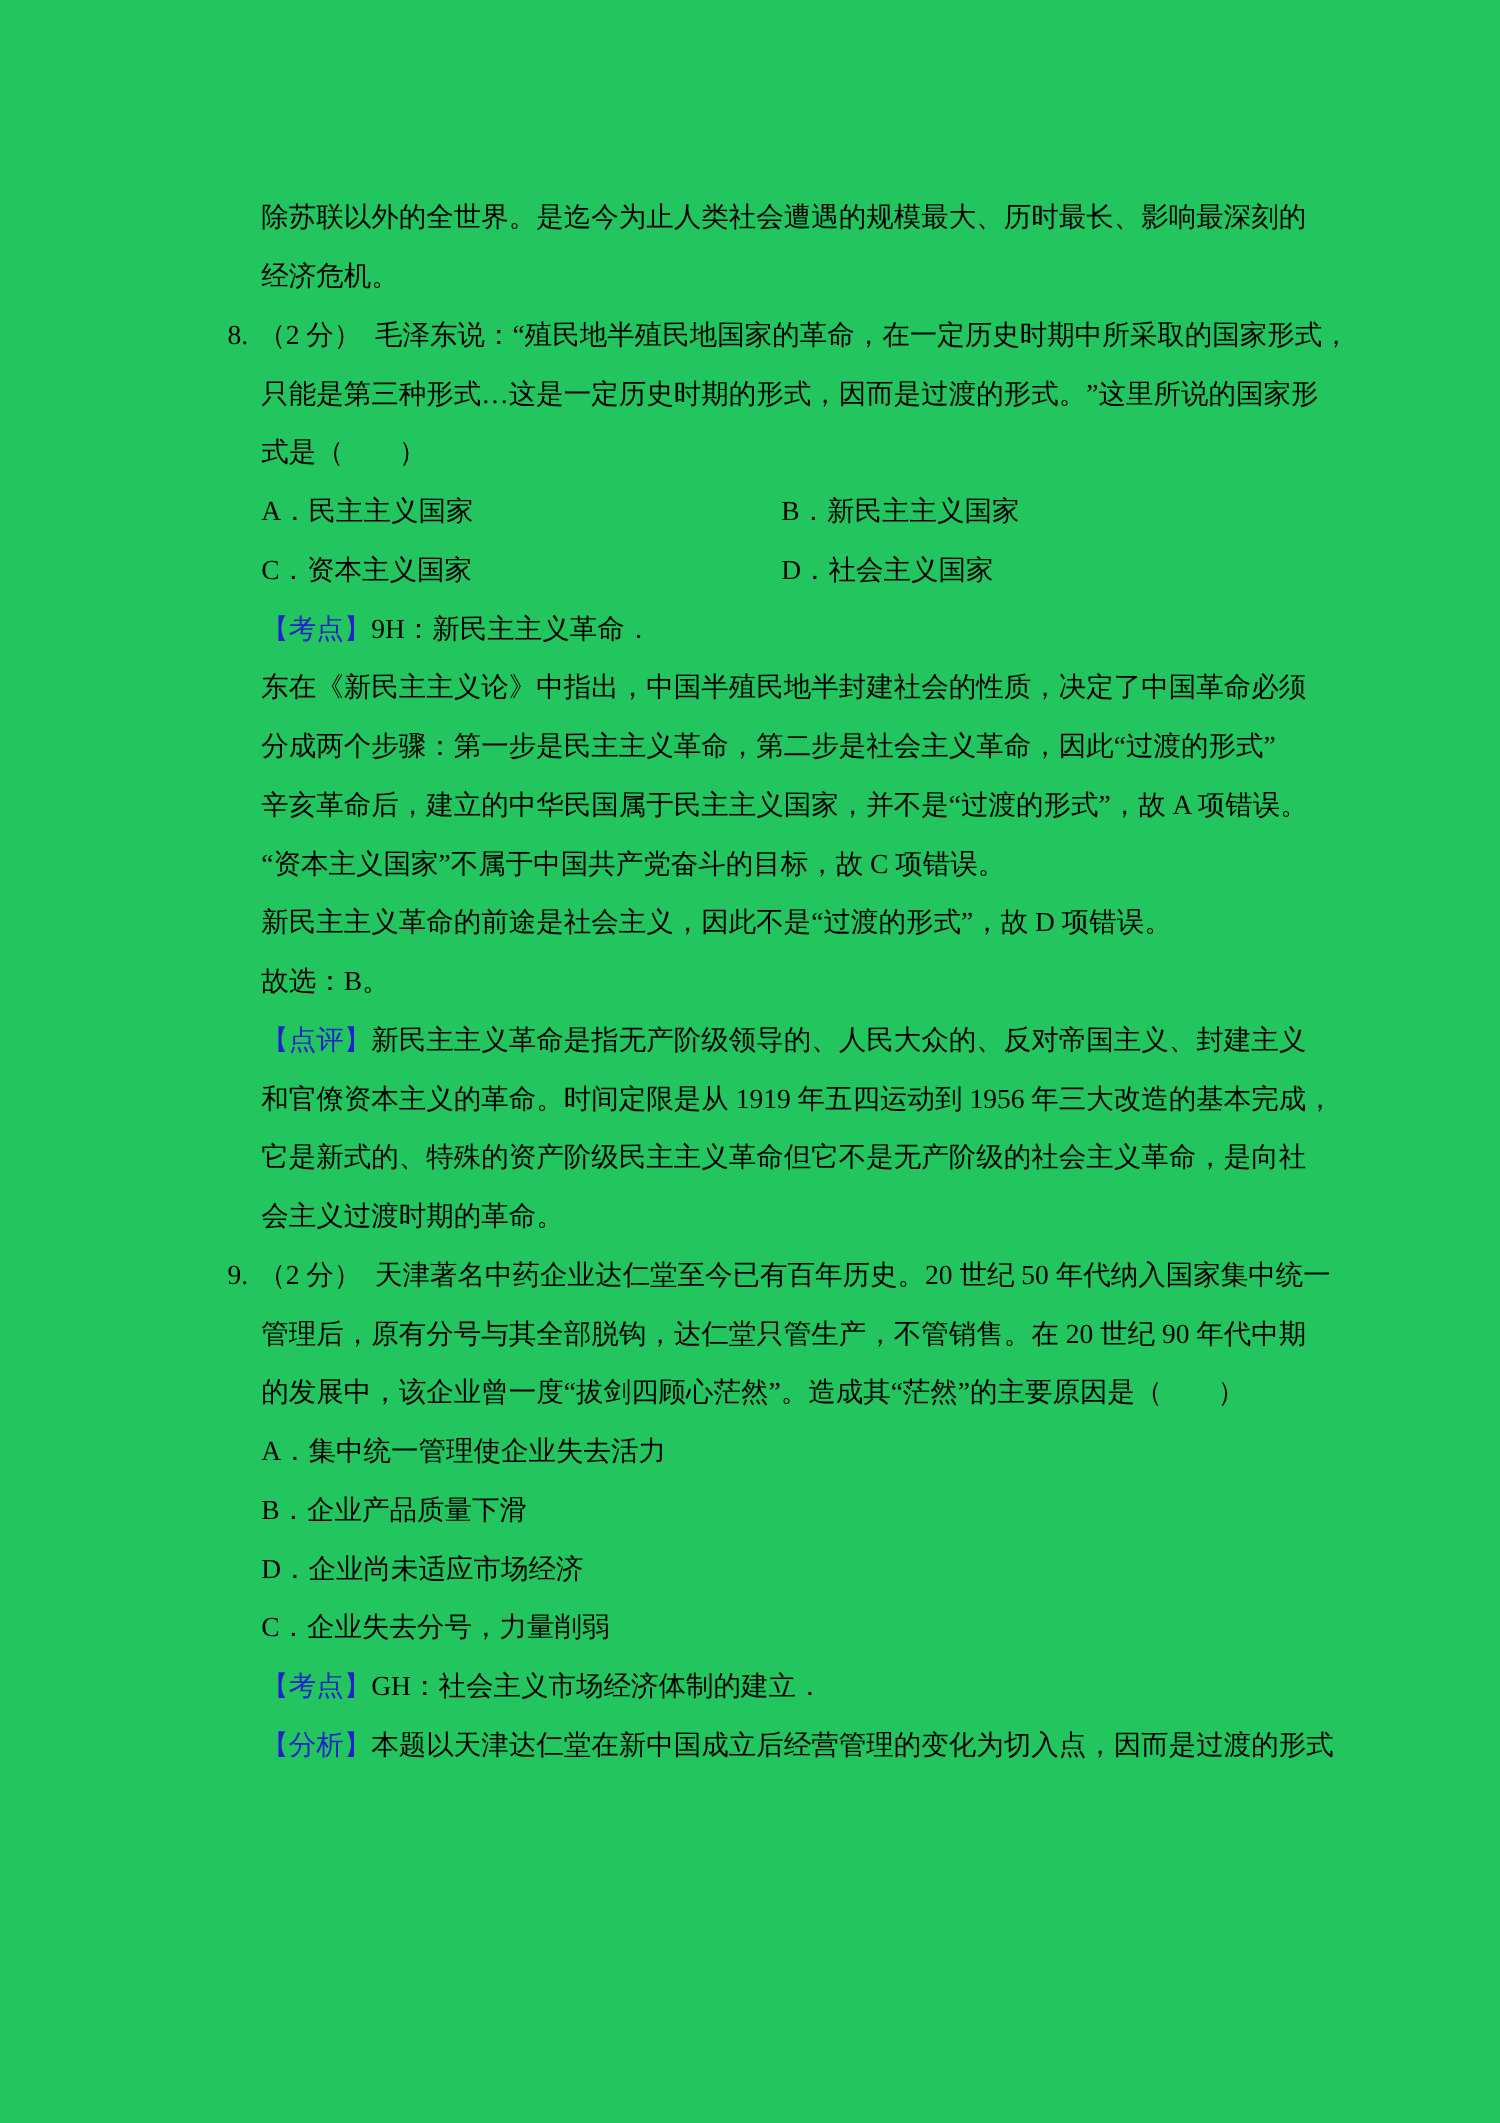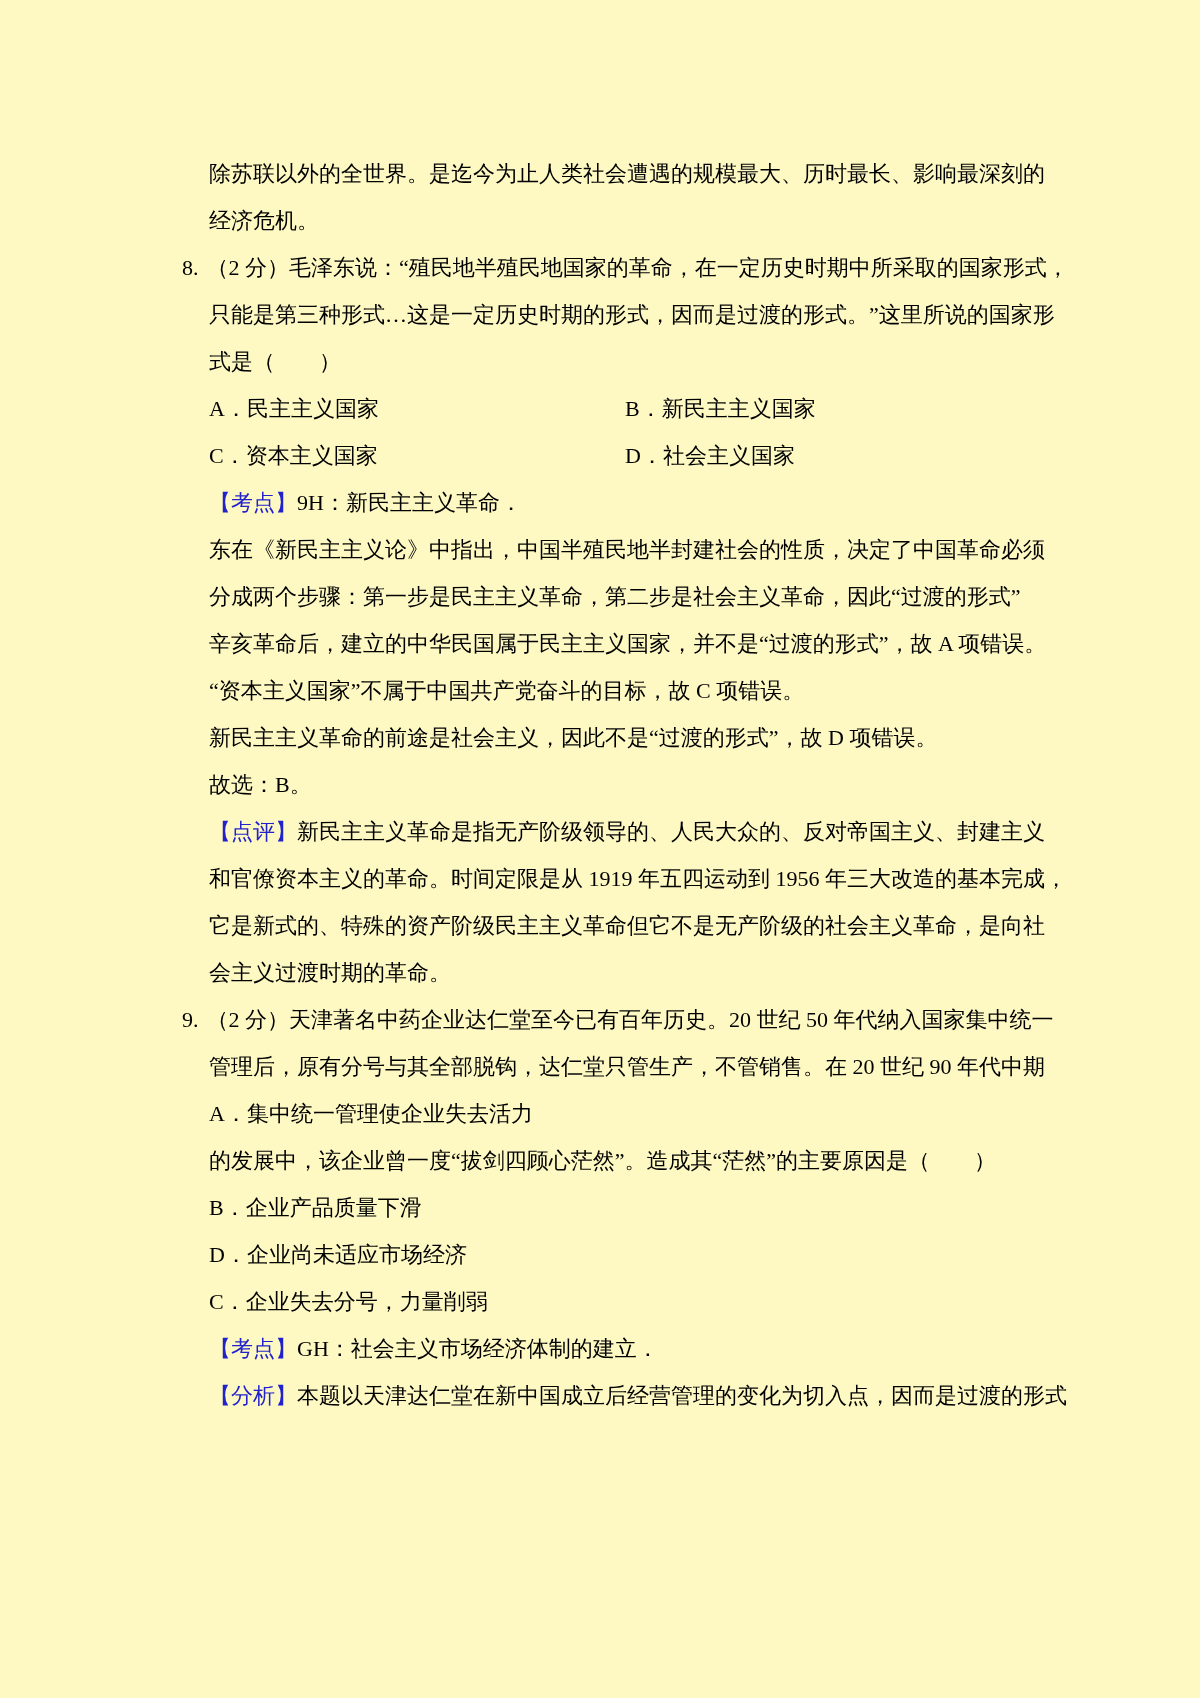--- a/index.html
+++ b/index.html
@@ -1,41 +1,41 @@
 <!DOCTYPE html>
 <html style="--label-blue: #2222CC;"><head>
 <meta charset="utf-8">
 <style>
   html, body { margin: 0; padding: 0; background: #ffffff; }
   .page {
     position: relative;
     width: 1200px;
     height: 1698px;
-    background: #fef9c3;
+    background: #22c55e;
     font-family: "Liberation Serif", "DejaVu Serif", serif;
     font-size: 22px;
     color: #000000;
     overflow: hidden;
   }
   .content {
     position: absolute;
     left: 182px;
     top: 150px;
     width: 868px;
   }
   .ln {
     position: relative;
     height: 47px;
     line-height: 47px;
     white-space: nowrap;
   }
   .body { padding-left: 27px; }
   .lbl { color: var(--label-blue, #2222CC); text-align: center; }
   .qnum { margin-right: 8px; }
-  .score { margin-right: 0; }
+  .score { margin-right: 11px; }
   .col2 { position: absolute; left: 443px; top: 0; }
 </style>
 </head>
 <body>
 
 <div class="page">
   <div class="content">
 
     <div class="ln body"><span>除苏联以外的全世界。是迄今为止人类社会遭遇的规模最大、历时最长、影响最深刻的</span></div>
     <div class="ln body"><span>经济危机。</span></div>
@@ -70,23 +70,23 @@
       <span class="lbl">【点评】</span><span>新民主主义革命是指无产阶级领导的、人民大众的、反对帝国主义、封建主义</span>
     </div>
     <div class="ln body"><span>和官僚资本主义的革命。时间定限是从 1919 年五四运动到 1956 年三大改造的基本完成，</span></div>
     <div class="ln body"><span>它是新式的、特殊的资产阶级民主主义革命但它不是无产阶级的社会主义革命，是向社</span></div>
     <div class="ln body"><span>会主义过渡时期的革命。</span></div>
 
     <div class="ln">
       <span class="qnum">9.</span><span class="score">（2 分）</span><span>天津著名中药企业达仁堂至今已有百年历史。20 世纪 50 年代纳入国家集中统一</span>
     </div>
     <div class="ln body"><span>管理后，原有分号与其全部脱钩，达仁堂只管生产，不管销售。在 20 世纪 90 年代中期</span></div>
+    <div class="ln body"><span>的发展中，该企业曾一度“拔剑四顾心茫然”。造成其“茫然”的主要原因是（　　）</span></div>
+
     <div class="ln body"><span>A．集中统一管理使企业失去活力</span></div>
-
-    <div class="ln body"><span>的发展中，该企业曾一度“拔剑四顾心茫然”。造成其“茫然”的主要原因是（　　）</span></div>
     <div class="ln body"><span>B．企业产品质量下滑</span></div>
     <div class="ln body"><span>D．企业尚未适应市场经济</span></div>
     <div class="ln body"><span>C．企业失去分号，力量削弱</span></div>
 
     <div class="ln body">
       <span class="lbl">【考点】</span><span>GH：社会主义市场经济体制的建立．</span>
     </div>
     <div class="ln body">
       <span class="lbl">【分析】</span><span>本题以天津达仁堂在新中国成立后经营管理的变化为切入点，因而是过渡的形式</span>
     </div>

